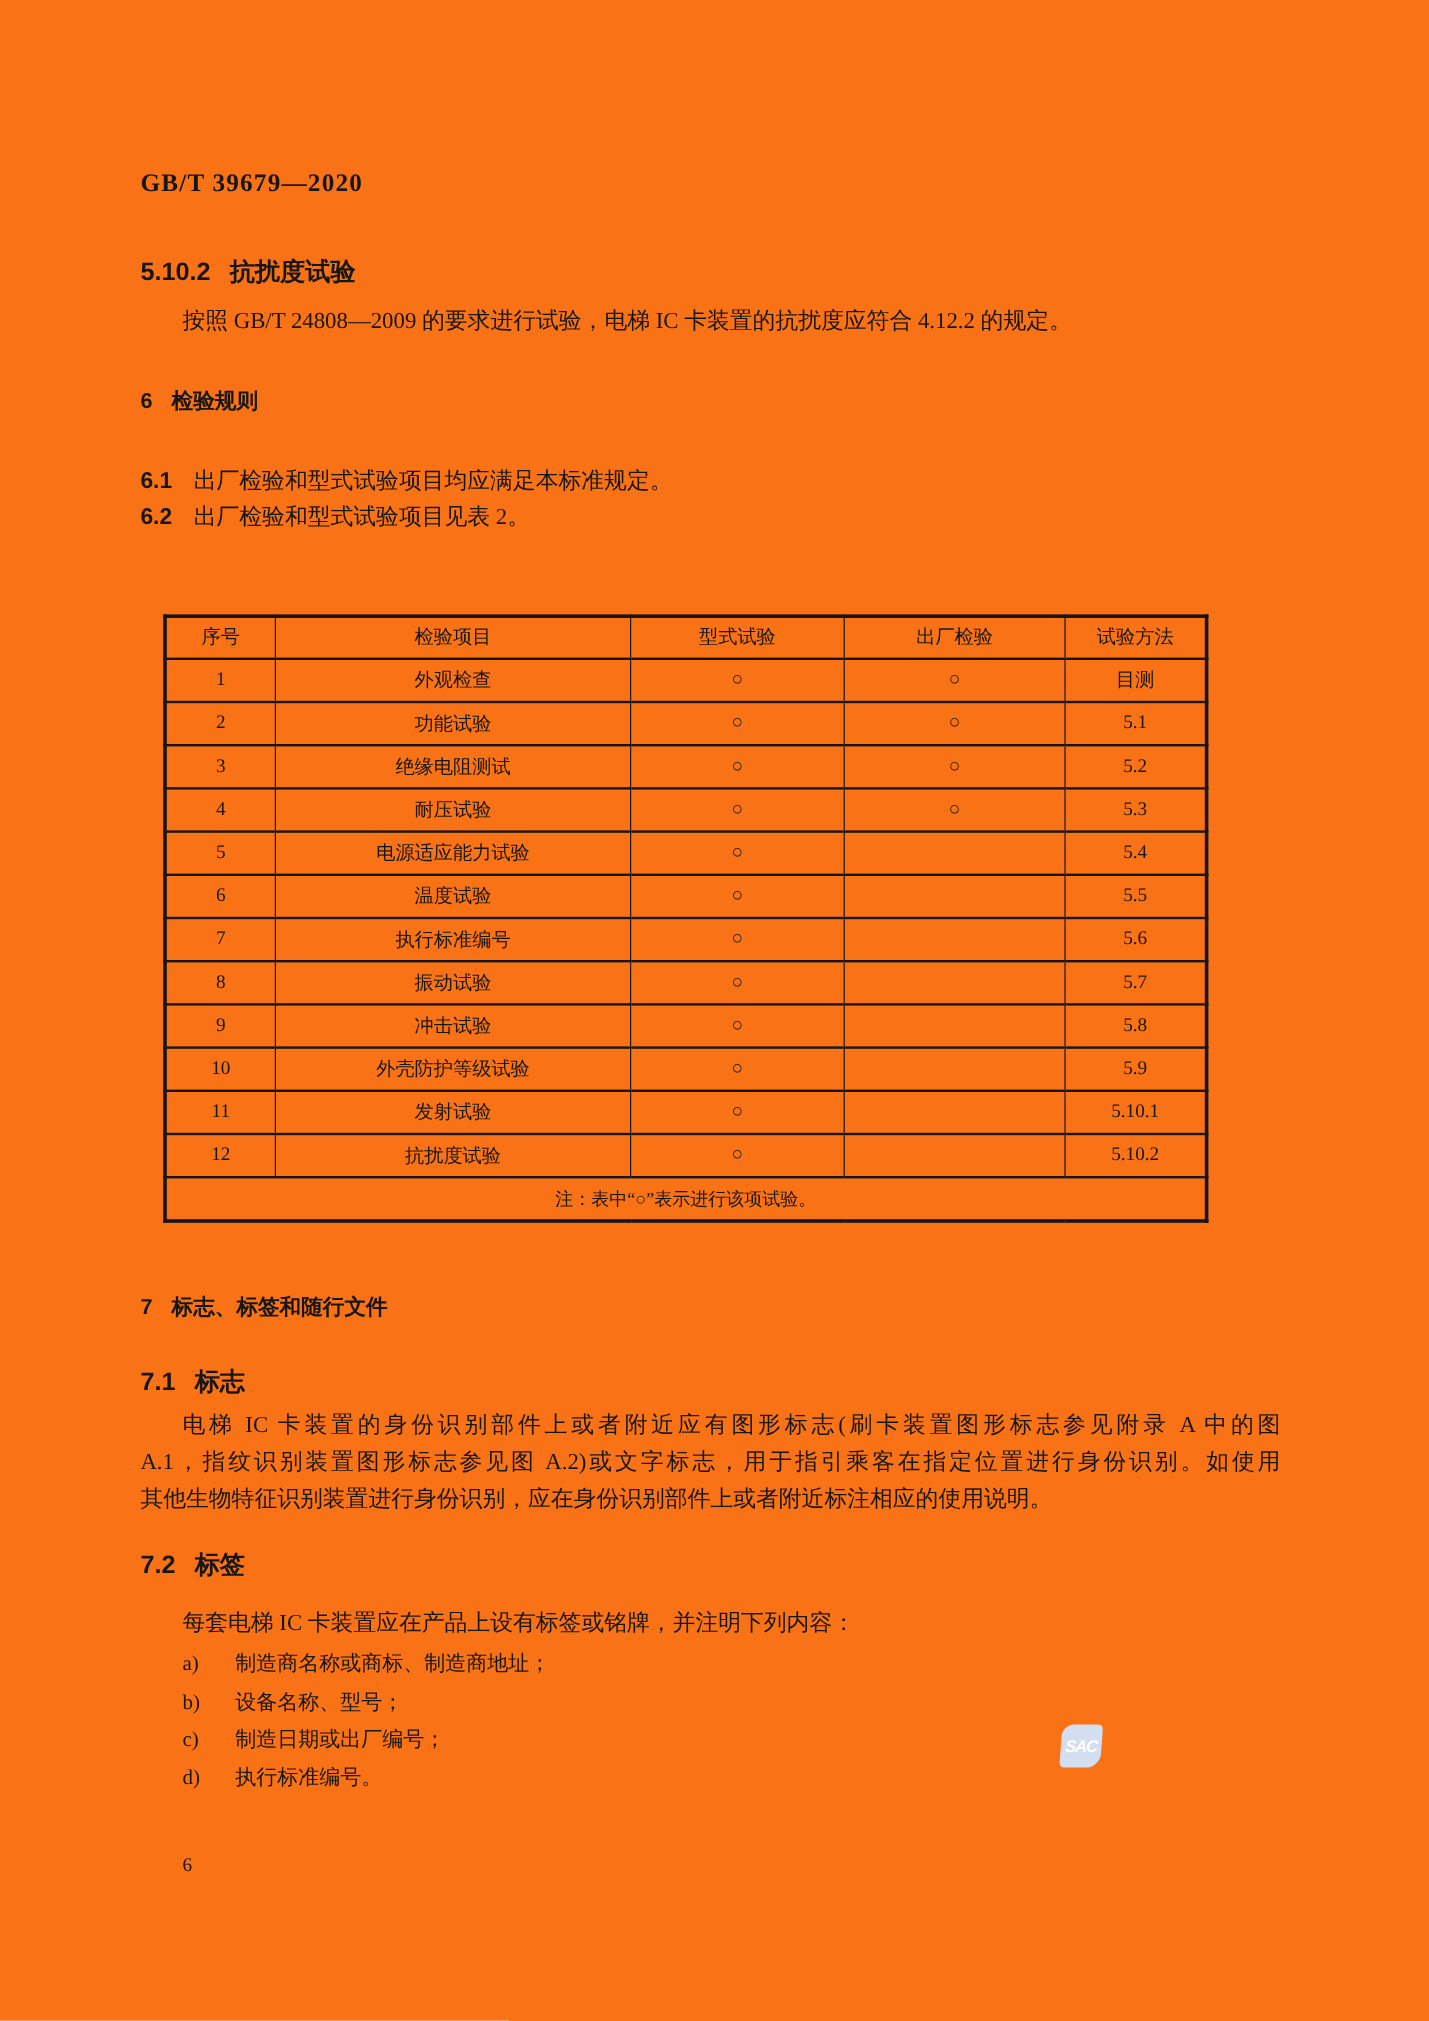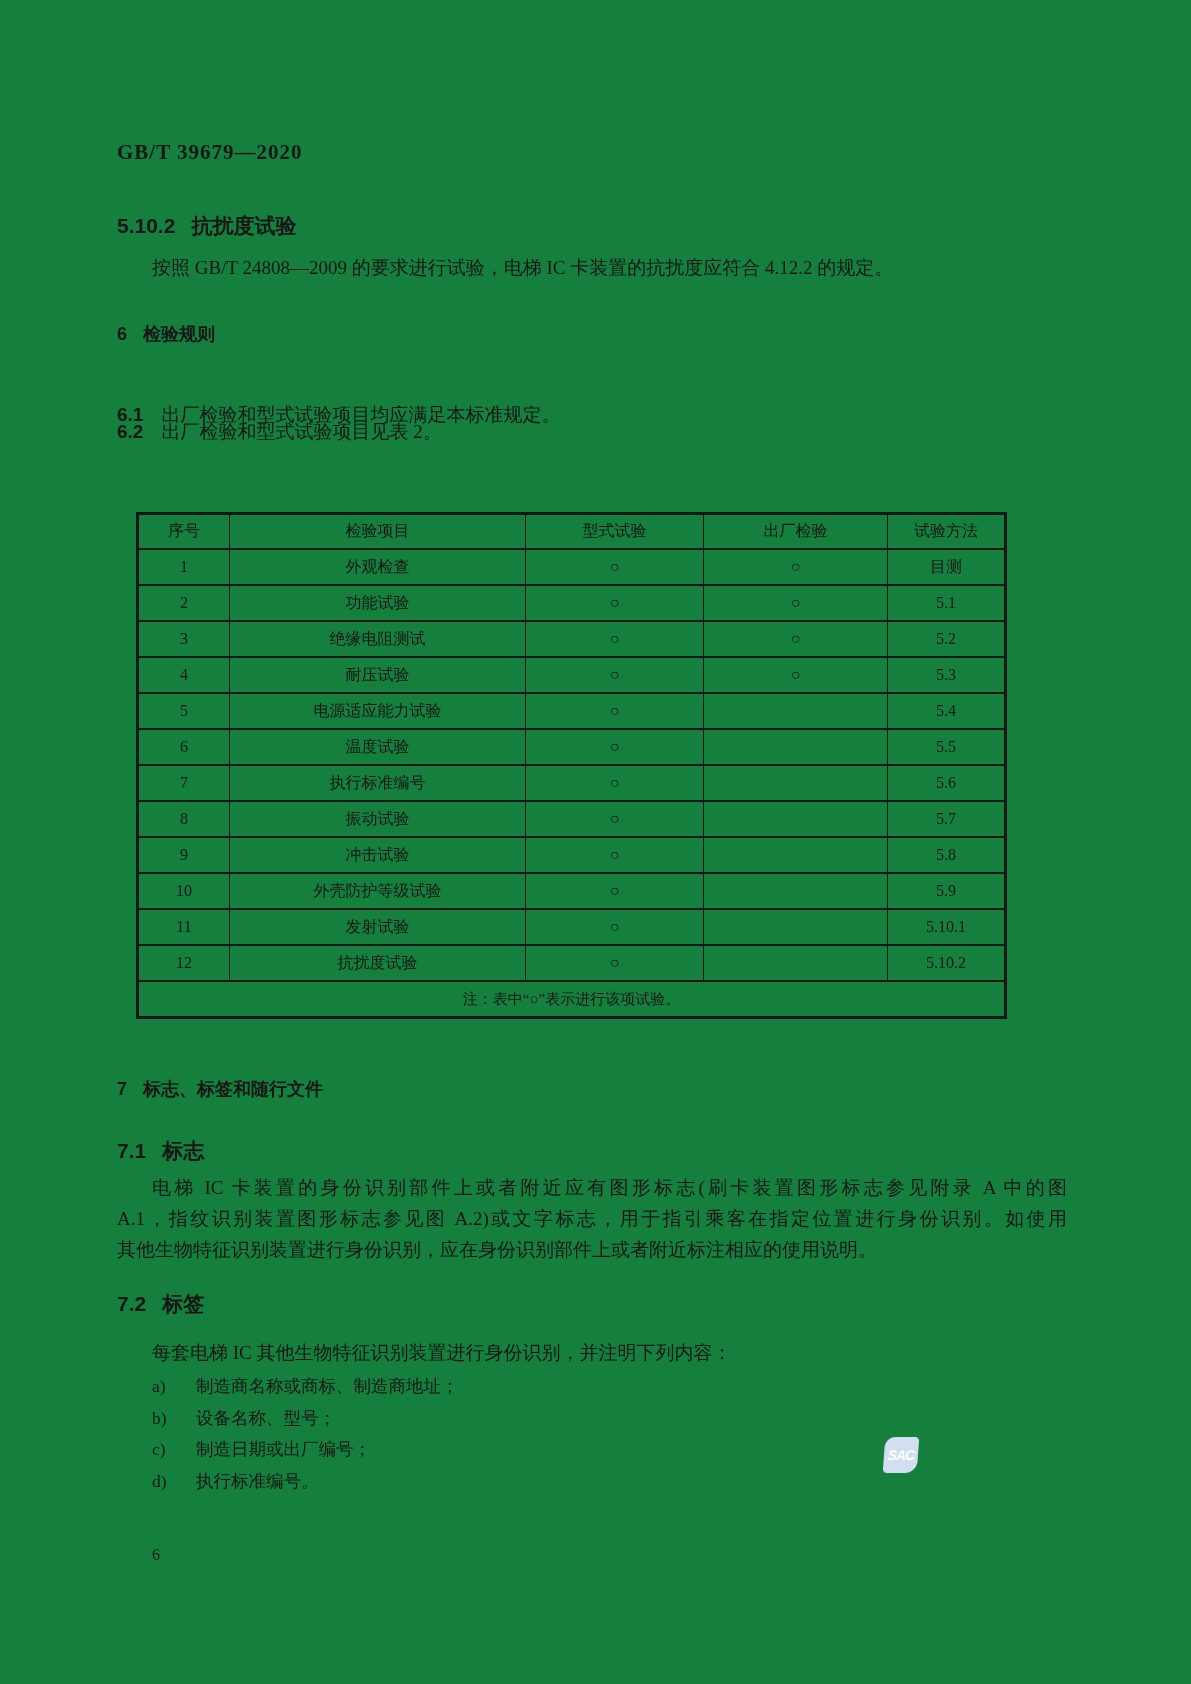--- a/index.html
+++ b/index.html
@@ -1,19 +1,19 @@
 <!DOCTYPE html>
 <html><head>
 <meta charset="utf-8">
 <style>
   html,body{margin:0;padding:0;background:#e8e8e8;}
   .page{
     position:relative;
     width:1191px;height:1684px;
-    background:#15803d;
+    background:#f97316;
     margin:0 auto;
     font-family:"Liberation Serif","DejaVu Serif",serif;
     color:#161616;
     overflow:hidden;
   }
   .abs{position:absolute;}
   .std-header{
     left:117px;top:140px;
     font-size:21px;font-weight:bold;
     letter-spacing:1px;
@@ -99,21 +99,21 @@
   <div class="abs h-sans" style="left:117px;top:212px;">
     <span class="h-num">5.10.2</span><span>抗扰度试验</span>
   </div>
 
   <div class="abs clause body-text indent" style="top:252px;">按照 GB/T 24808—2009 的要求进行试验，电梯 IC 卡装置的抗扰度应符合 4.12.2 的规定。</div>
 
   <div class="abs h-sans" style="left:117px;top:322px;font-size:18px;">
     <span class="h-num">6</span><span>检验规则</span>
   </div>
 
-  <div class="abs clause body-text" style="top:386px;margin-top:13px;">
+  <div class="abs clause body-text" style="top:386px;">
     <span class="num">6.1</span><span>出厂检验和型式试验项目均应满足本标准规定。</span>
   </div>
 
   <div class="abs clause body-text" style="top:416px;">
     <span class="num">6.2</span><span>出厂检验和型式试验项目见表 2。</span>
   </div>
 
 
   <div class="abs" style="left:124px;top:512px;padding-left:12px;">
     <table class="t2">
@@ -236,21 +236,21 @@
   <div class="abs clause body-text p71" style="top:1172px;">
     <div class="jline indent">电梯 IC 卡装置的身份识别部件上或者附近应有图形标志(刷卡装置图形标志参见附录 A 中的图</div>
     <div class="jline">A.1，指纹识别装置图形标志参见图 A.2)或文字标志，用于指引乘客在指定位置进行身份识别。如使用</div>
     <div class="jline">其他生物特征识别装置进行身份识别，应在身份识别部件上或者附近标注相应的使用说明。</div>
   </div>
 
   <div class="abs h-sans" style="left:117px;top:1290px;">
     <span class="h-num">7.2</span><span>标签</span>
   </div>
 
-  <div class="abs clause body-text indent" style="top:1337px;">每套电梯 IC 其他生物特征识别装置进行身份识别，并注明下列内容：</div>
+  <div class="abs clause body-text indent" style="top:1337px;">每套电梯 IC 卡装置应在产品上设有标签或铭牌，并注明下列内容：</div>
 
   <div class="abs list-block" style="top:1371px;">
     <div class="list-item">
       <span class="lbl">a)</span><span>制造商名称或商标、制造商地址；</span>
     </div>
     <div class="list-item">
       <span class="lbl">b)</span><span>设备名称、型号；</span>
     </div>
     <div class="list-item">
       <span class="lbl">c)</span><span>制造日期或出厂编号；</span>

